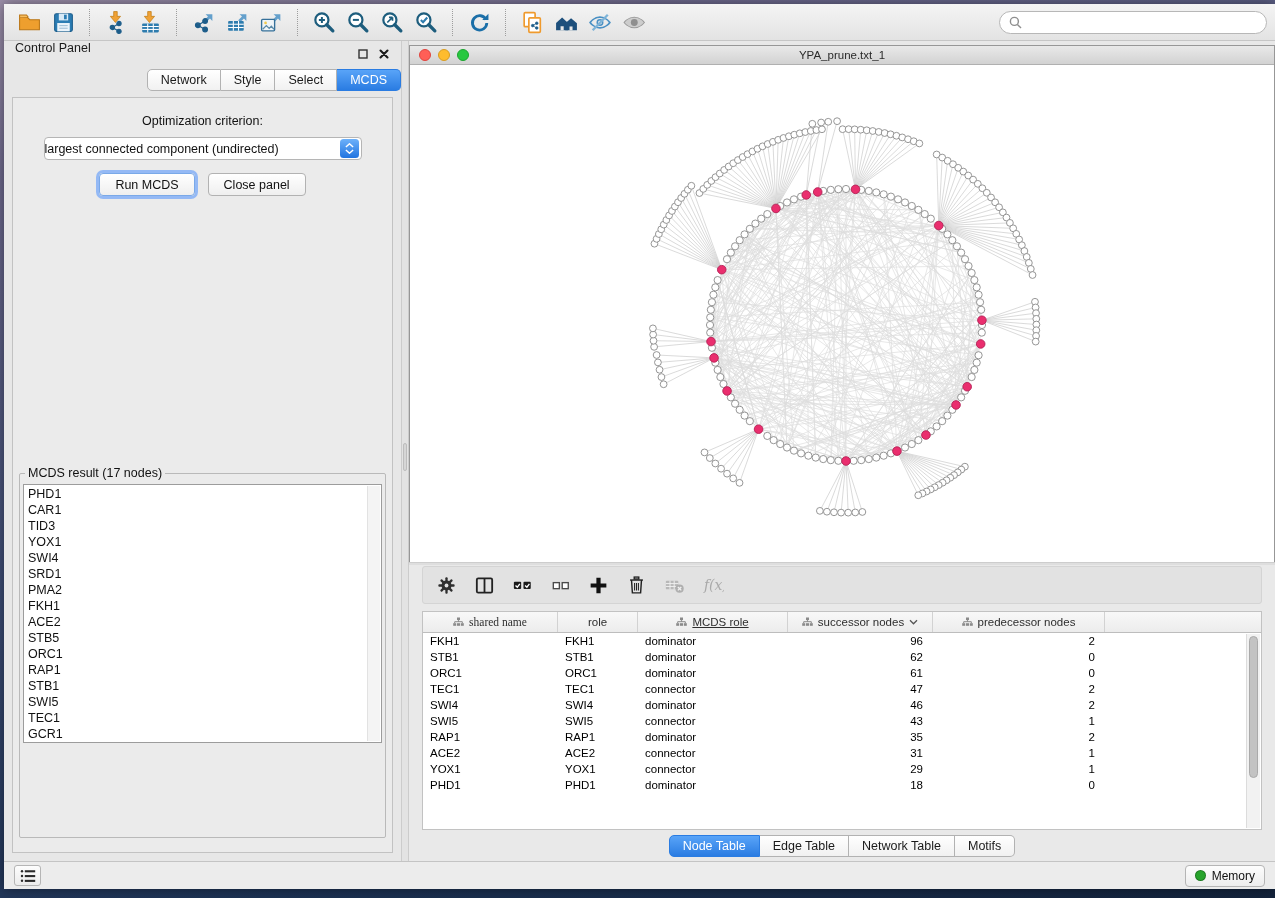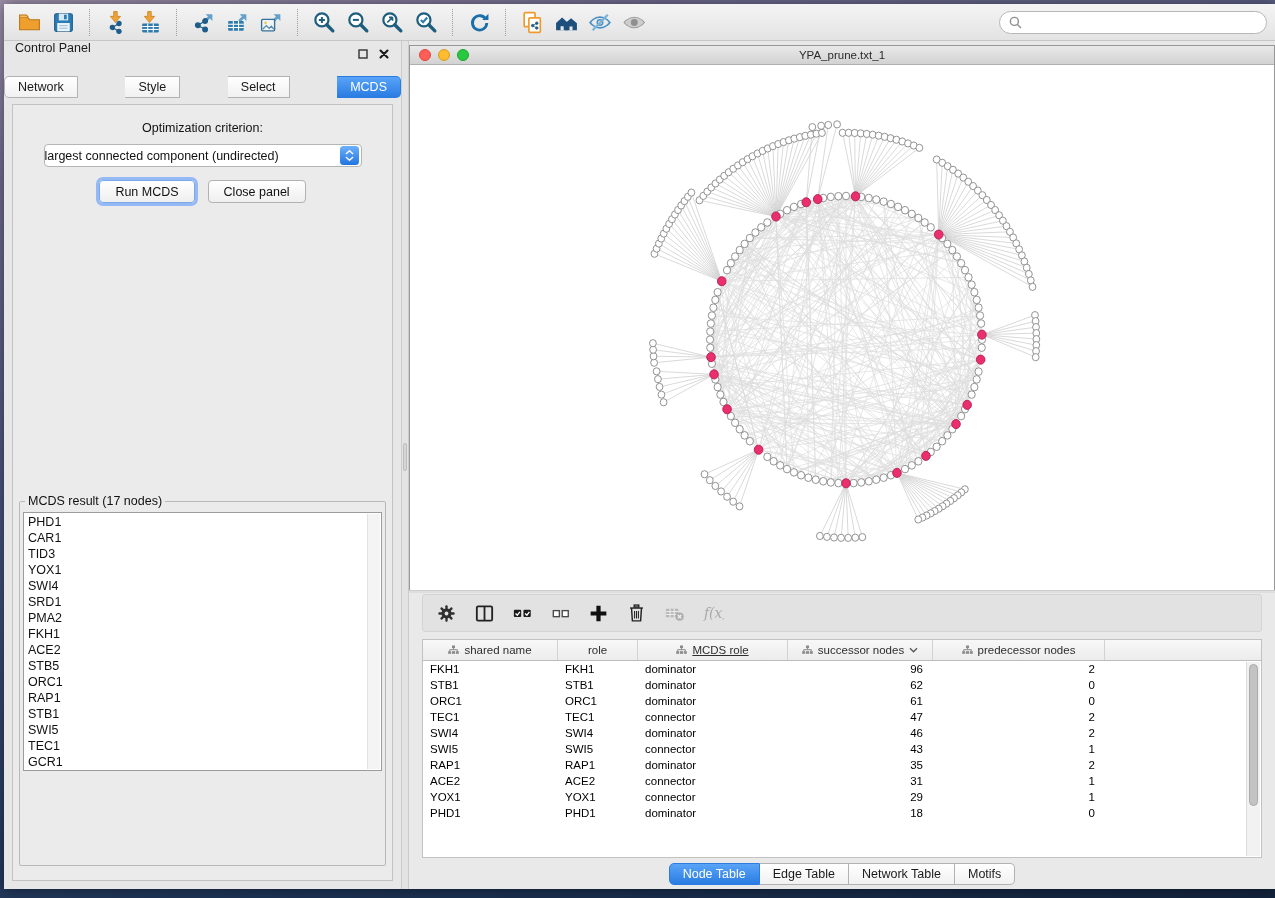--- a/index.html
+++ b/index.html
@@ -21,21 +21,21 @@
   .search input { border:none; outline:none; flex:1; font-size:12px; background:transparent; font-family:inherit; }
 
   
   .main { flex:1; display:flex; min-height:0; }
 
   
   .control-panel { width:397px; flex:none; background:#e7e7e7; display:flex; flex-direction:column; min-height:0; }
   .panel-head { height:25px; flex:none; display:flex; padding:0 11px; font-size:12.5px; color:#1a1a1a; }
   .winctl { margin-left:auto; display:flex; align-items:center; gap:9px; }
   .winctl .wbtn { width:12px; height:12px; display:flex; align-items:center; justify-content:center; cursor:pointer; }
-  .cp-tabs { display:flex; justify-content:space-between; margin:10px 0 4px; flex:none; }
+  .cp-tabs { display:flex; justify-content:flex-end; margin:3px 0 4px; flex:none; }
   .seg-tab { padding:3px 13px; font-size:12.5px; background:linear-gradient(#fff,#f1f1f1); border:1px solid #b2b2b2;
     border-left:none; color:#1a1a1a; cursor:pointer; white-space:nowrap; }
   .seg-tab:first-child { border-left:1px solid #b2b2b2; border-radius:5px 0 0 5px; }
   .seg-tab:last-child { border-radius:0 5px 5px 0; }
   .seg-tab.active { background:linear-gradient(#59a4f8,#2a7ce2); border-color:#2a7ce2; color:#fff; }
   .cp-body { flex:1; margin:2px 8px 8px; border:1px solid #c2c2c2; background:#ebebeb;
     display:flex; flex-direction:column; min-height:0; padding:16px 6px 14px; }
   .crit-label { text-align:center; font-size:12.5px; color:#111; flex:none; }
   .selectbox { margin:9px auto 0; width:318px; height:23px; background:#fff; border:1px solid #b5b5b5;
     border-radius:4px; display:flex; align-items:center; font-size:12.5px; color:#111; cursor:pointer; flex:none; }
@@ -1145,21 +1145,21 @@
                 </svg>
               </div>
               <div class="tp-btn">
                 <svg viewBox="0 0 24 24">
                   <text x="3" y="17" font-size="14.5" font-style="italic" font-family="DejaVu Serif,serif" fill="#a9a9a9">f(x)</text>
                 </svg>
               </div>
             </div>
           <div class="tp-table">
             <div class="th-row">
-                <div class="th-cell center" style="width: 135px;">
+                <div class="th-cell center" style="width: 135px; font-family: Liberation Serif, serif;">
                   <svg class="hicon" viewBox="0 0 11 10">
                     <g fill="#8a8a8a">
                       <rect x="4" y="0.5" width="3" height="2.6"></rect>
                       <rect x="0.2" y="6.2" width="3" height="2.6"></rect>
                       <rect x="4" y="6.2" width="3" height="2.6"></rect>
                       <rect x="7.8" y="6.2" width="3" height="2.6"></rect>
                     </g>
                     <path d="M5.5 3.1v1.6M1.7 6.2V4.7h7.6v1.5" stroke="#8a8a8a" fill="none"></path>
                   </svg>
                   <span>shared name</span>
@@ -1287,15 +1287,33 @@
           <div class="tp-tabs">
               <div class="seg-tab active">Node Table</div>
               <div class="seg-tab">Edge Table</div>
               <div class="seg-tab">Network Table</div>
               <div class="seg-tab">Motifs</div>
             </div>
         </div>
       </div>
     </div>
 
+    <div class="status-bar">
+      <div class="menu-btn">
+        <svg width="18" height="16" viewBox="0 0 22 20">
+            <g fill="#2a2a2a">
+              <circle cx="3.5" cy="4" r="1.5"></circle>
+              <rect x="7" y="2.8" width="13" height="2.6"></rect>
+              <circle cx="3.5" cy="10" r="1.5"></circle>
+              <rect x="7" y="8.8" width="13" height="2.6"></rect>
+              <circle cx="3.5" cy="16" r="1.5"></circle>
+              <rect x="7" y="14.8" width="13" height="2.6"></rect>
+            </g>
+          </svg>
+      </div>
+      <div class="memory-btn">
+        <span class="mem-dot" style="background: rgb(40, 164, 44);"></span>
+        <span>Memory</span>
+      </div>
+    </div>
 
   </div>
 </div>
 
 </body></html>

